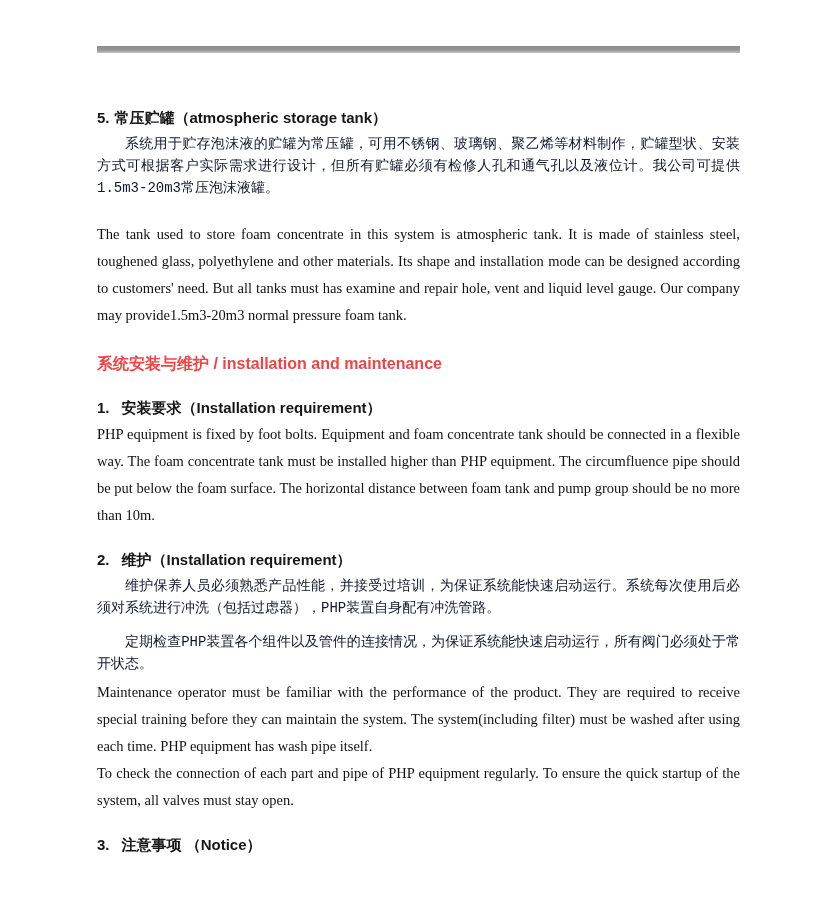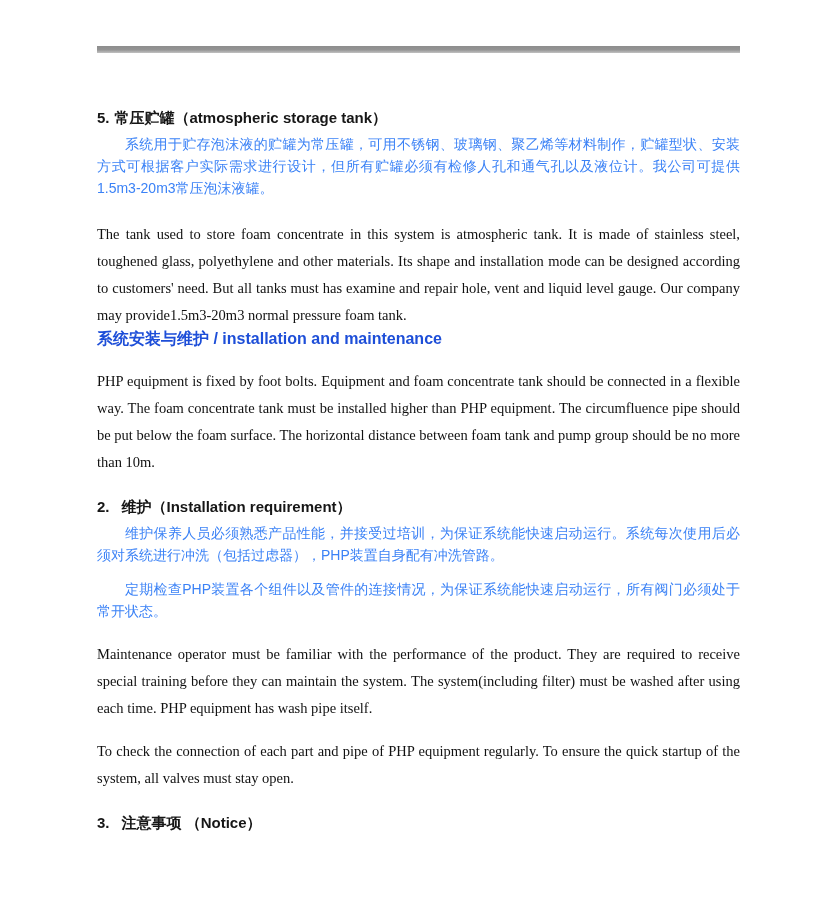--- a/index.html
+++ b/index.html
@@ -32,72 +32,76 @@
   .h-sec {
     margin-top: 55px;
     font-family: "Liberation Sans", sans-serif;
     font-weight: bold;
     font-size: 15px;
     line-height: 19px;
     color: #161616;
   }
   .h-sec .num { margin-right: 5px; }
   .h-blue {
+    margin-top: 25px;
     font-family: "Liberation Sans", sans-serif;
     font-weight: bold;
     font-size: 16px;
     line-height: 20px;
-    color: #1d4ed8;
+    color: #ef4444;
   }
   .h-sub {
     margin-top: 24px;
     font-family: "Liberation Sans", sans-serif;
     font-weight: bold;
     font-size: 15px;
     line-height: 19px;
     color: #161616;
   }
   .h-sub .num { margin-right: 12px; }
   .p-cn {
     margin-top: 6px;
-    font-family: Liberation Sans, sans-serif;
+    font-family: Liberation Mono, monospace;
     font-size: 14px;
     line-height: 22px;
     text-align: justify;
     text-indent: 2em;
-    color: #3b82f6;
+    color: #0f172a;
   }
   .p-cn + .p-cn { margin-top: 12px; }
   .p-en {
-    margin-top: 19px;
+    margin-top: 4px;
     font-family: "Liberation Serif", serif;
     font-size: 14.5px;
     line-height: 27px;
     text-align: justify;
     color: #111111;
   }
-  .p-en + .p-en { margin-top: 16px; }
+  .p-en + .p-en { margin-top: 0; }
   .gap-sm { margin-top: 2px; }
 </style>
 </head>
 <body>
 
 <div class="page">
   <div class="content">
 
     <div class="top-divider"></div>
 
     <div class="h-sec">
       <span class="num">5.</span><span>常压贮罐（atmospheric storage tank）</span>
     </div>
     <p class="p-cn">系统用于贮存泡沫液的贮罐为常压罐，可用不锈钢、玻璃钢、聚乙烯等材料制作，贮罐型状、安装方式可根据客户实际需求进行设计，但所有贮罐必须有检修人孔和通气孔以及液位计。我公司可提供1.5m3-20m3常压泡沫液罐。</p>
     <p class="p-en" style="margin-top: 22px;">The tank used to store foam concentrate in this system is atmospheric tank. It is made of stainless steel, toughened glass, polyethylene and other materials. Its shape and installation mode can be designed according to customers' need. But all tanks must has examine and repair hole, vent and liquid level gauge. Our company may provide1.5m3-20m3 normal pressure foam tank.</p>
 
     <div class="h-blue">系统安装与维护 / installation and maintenance</div>
 
+    <div class="h-sub">
+      <span class="num">1.</span><span>安装要求（Installation requirement）</span>
+    </div>
     <p class="p-en">PHP equipment is fixed by foot bolts. Equipment and foam concentrate tank should be connected in a flexible way. The foam concentrate tank must be installed higher than PHP equipment. The circumfluence pipe should be put below the foam surface. The horizontal distance between foam tank and pump group should be no more than 10m.</p>
 
     <div class="h-sub gap-sm" style="margin-top: 21px;">
       <span class="num">2.</span><span>维护（Installation requirement）</span>
     </div>
     <p class="p-cn">维护保养人员必须熟悉产品性能，并接受过培训，为保证系统能快速启动运行。系统每次使用后必须对系统进行冲洗（包括过虑器），PHP装置自身配有冲洗管路。</p>
     <p class="p-cn">定期检查PHP装置各个组件以及管件的连接情况，为保证系统能快速启动运行，所有阀门必须处于常开状态。</p>
     <p class="p-en">Maintenance operator must be familiar with the performance of the product. They are required to receive special training before they can maintain the system. The system(including filter) must be washed after using each time. PHP equipment has wash pipe itself.</p>
     <p class="p-en">To check the connection of each part and pipe of PHP equipment regularly. To ensure the quick startup of the system, all valves must stay open.</p>
 

